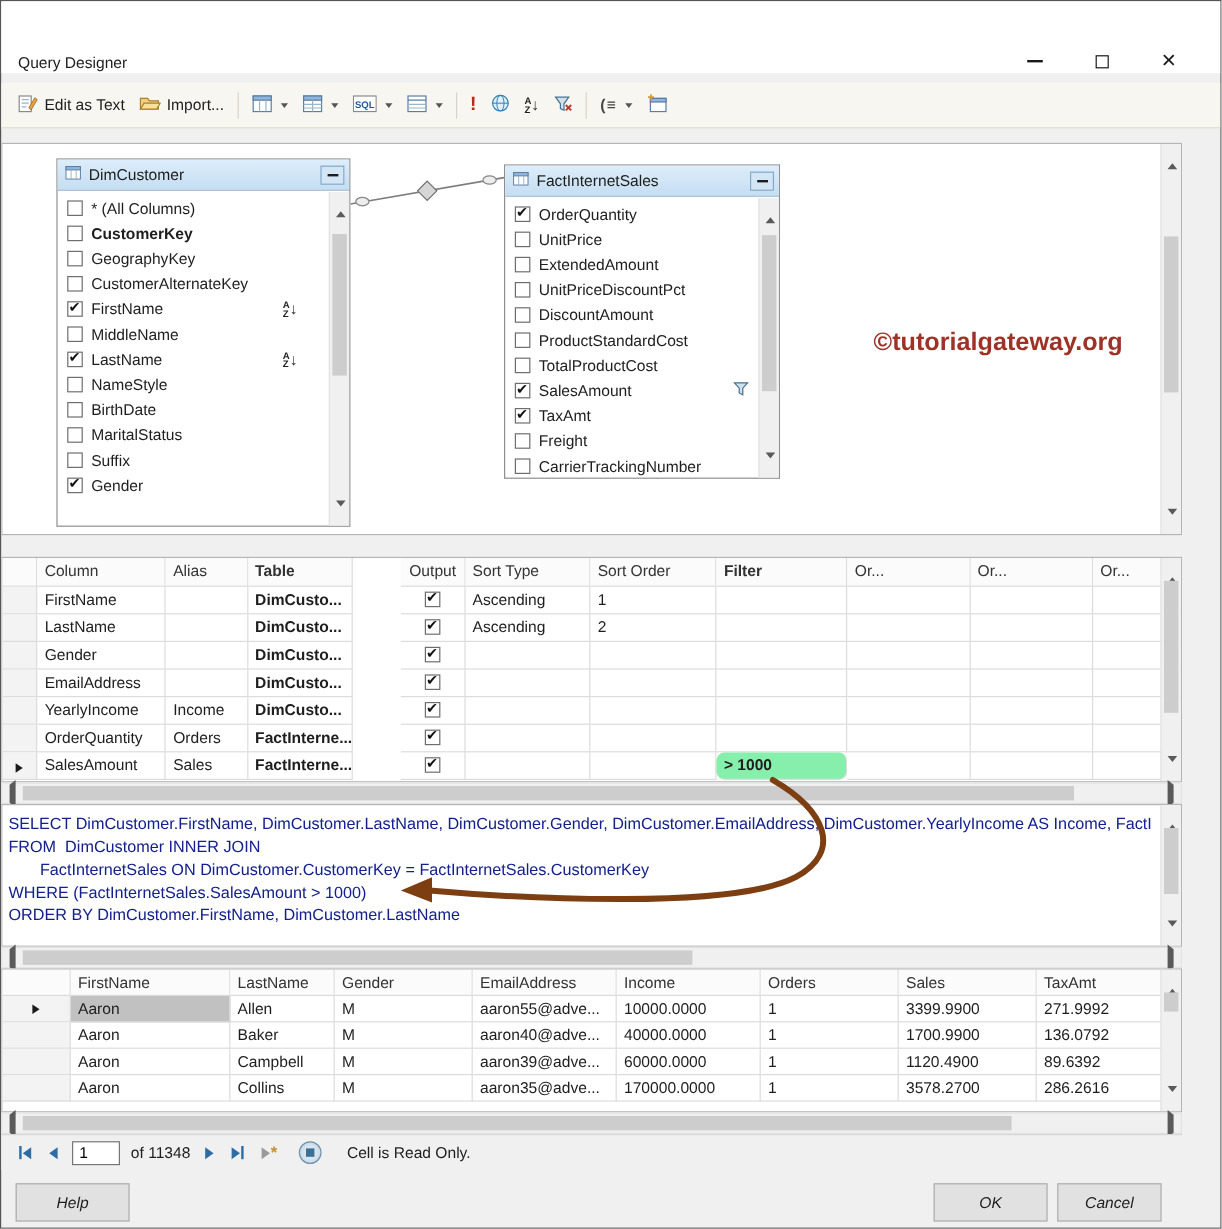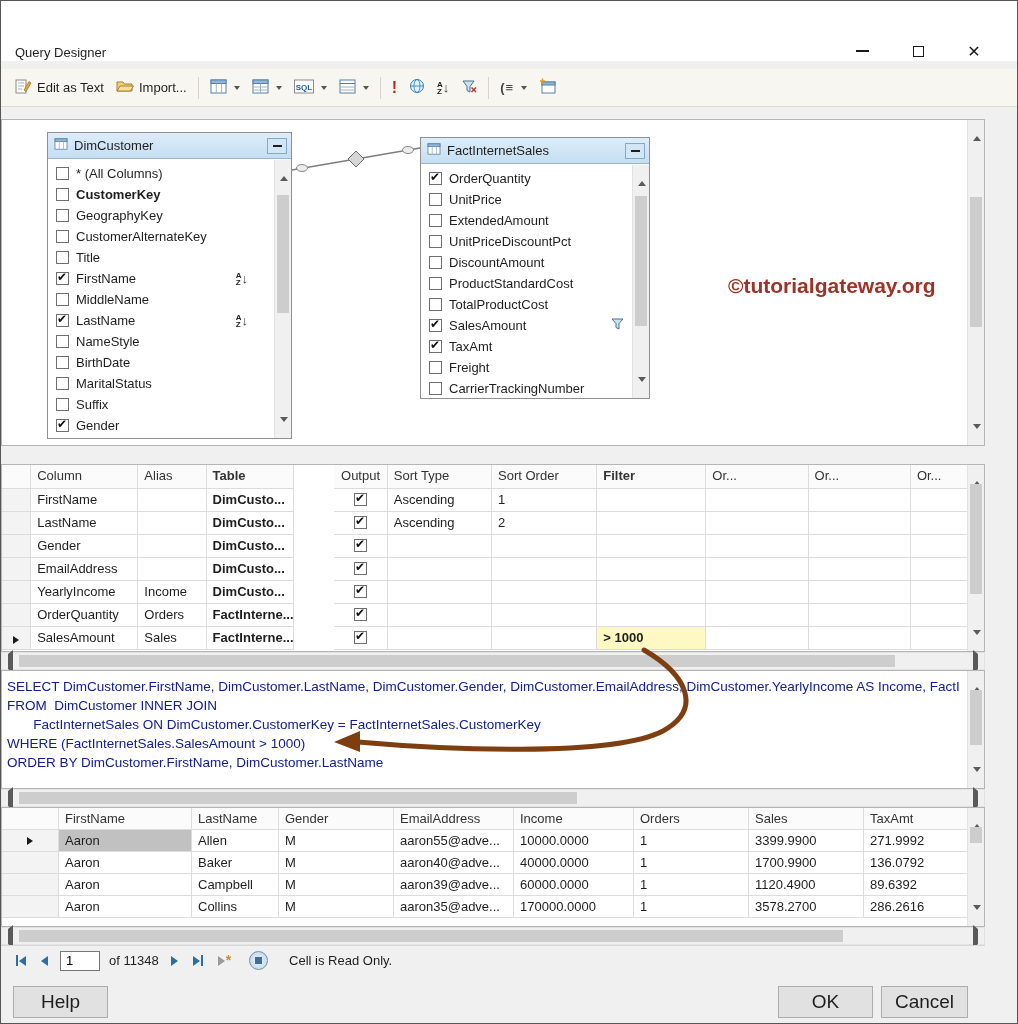--- a/index.html
+++ b/index.html
@@ -70,21 +70,21 @@
   .cg-row { display:flex; height:23px; }
   .cg-head { height:24px; }
   .cgc { border-right:1px solid #dcdcdc; border-bottom:1px solid #dcdcdc; padding:3px 0 0 6px;
          overflow:hidden; white-space:nowrap; }
   .cg-head .cgc { color:#333; background:#fbfbfb; }
   .w-sel{width:30px; background:#f3f3f3; padding-left:0; display:flex; align-items:center; justify-content:center;}
   .w-col{width:110px;} .w-alias{width:70px;} .w-table{width:90px;font-weight:bold;}
   .w-out{width:55px; display:flex; justify-content:center; padding:4px 0 0 0;margin-left:40px;}
   .w-stype{width:107px;} .w-sorder{width:108px;} .w-filter{width:112px;font-weight:bold;}
   .w-or{width:105px;} .w-orlast{width:75px; border-right:none;}
-  .filter-sel { background:#fef9c3; }
+  .filter-sel { background:#86efac;border-radius:7px; }
   .rowarrow { width:0; height:0; border-top:4px solid transparent; border-bottom:4px solid transparent;
               border-left:6px solid #1a1a1a; }
 
   
   .sql-pane { position:absolute; left:0; top:669px; width:984px; height:119px; background:#fff;
               border:1px solid #b5b5b5; overflow:hidden; padding:6px 20px 0 5px; }
   .sql-line { white-space:pre; font-size:13.5px; line-height:19px; color:#13208e; }
 
   
   .results-pane { position:absolute; left:0; top:806px; width:984px; height:120px; background:#fff;
@@ -109,21 +109,21 @@
   .nav-input { width:40px; height:20px; border:1px solid #767676; font-family:"Liberation Sans",sans-serif;
                font-size:13px; padding-left:5px; background:#fff; }
   .ic-new::after { content:"*"; color:#c49133; font-weight:bold; font-size:14px; line-height:8px; }
   .stop-btn { width:19px; height:19px; border-radius:50%; border:1px solid #6f93ad;
               background:radial-gradient(#eaf3fa,#bdd2e2); display:flex; align-items:center; justify-content:center; margin-left:6px; }
   .stop-btn i { width:7px; height:7px; background:#3c6e96; }
   .nav-status { margin-left:12px; }
 
   
   .btn { position:absolute; top:985px; height:32px; background:#e1e1e1; border:1px solid #adadad;
-         display:flex; align-items:center; justify-content:center; font-size:19px; }
+         display:flex; align-items:center; justify-content:center; font-size:13px;font-style:italic; }
   .btn-help { left:12px; width:95px; }
   .btn-ok { left:777px; width:95px; }
   .btn-cancel { left:880px; width:87px; }
 
   .annot-svg { position:absolute; left:0; top:0; pointer-events:none; z-index:40; }
   .join-svg { position:absolute; left:285px; top:122px; }
 </style>
 </head>
 <body>
 
@@ -267,24 +267,20 @@
             <span class="chk"></span>
             <span class="tw-label">CustomerKey</span>
           </div>
         <div class="tw-item">
             <span class="chk"></span>
             <span class="tw-label">GeographyKey</span>
           </div>
         <div class="tw-item">
             <span class="chk"></span>
             <span class="tw-label">CustomerAlternateKey</span>
-          </div>
-        <div class="tw-item">
-            <span class="chk"></span>
-            <span class="tw-label">Title</span>
           </div>
         <div class="tw-item">
             <span class="chk on"></span>
             <span class="tw-label">FirstName</span>
             <span class="az-icon">
               <span class="az-l"></span>
               <span class="az-a"></span>
             </span>
           </div>
         <div class="tw-item">

